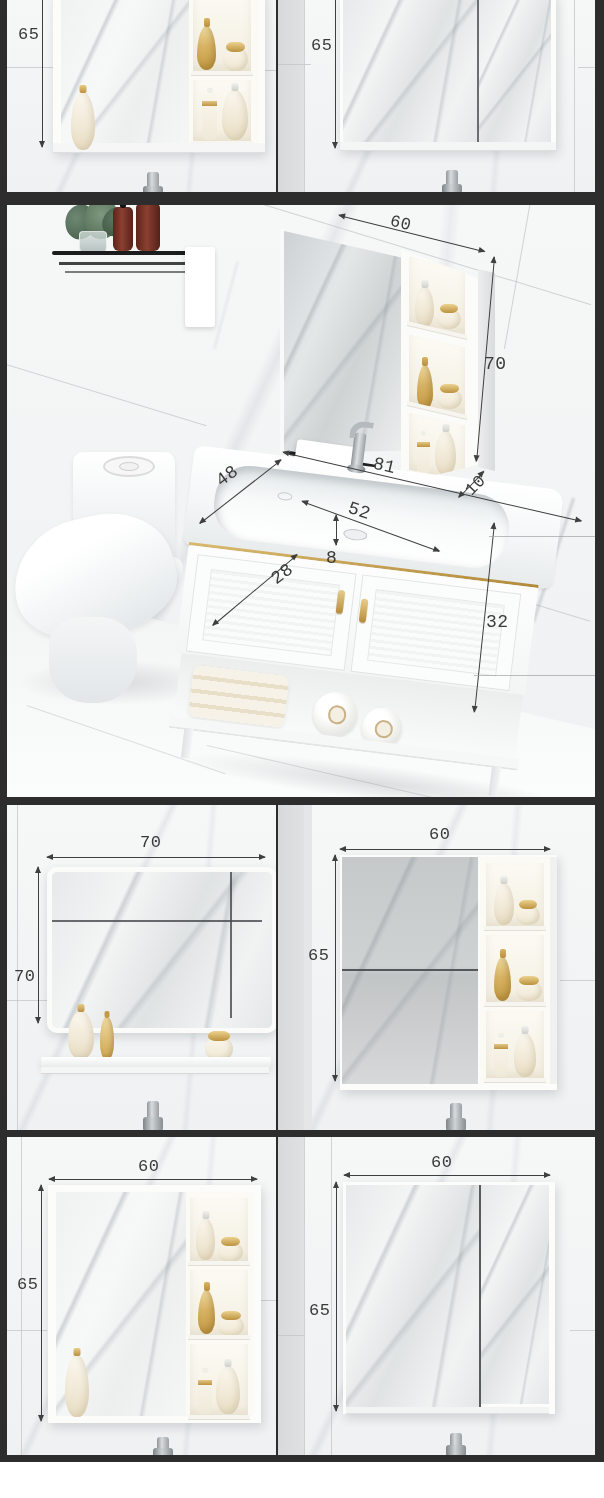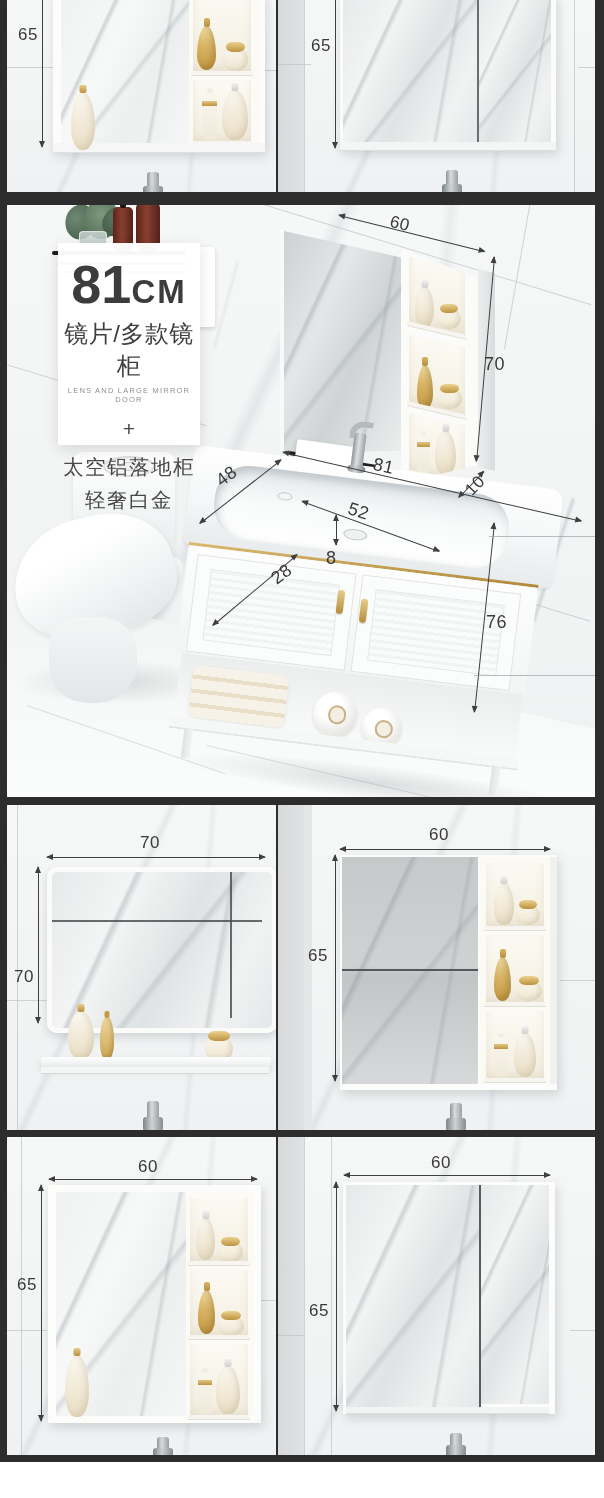--- a/index.html
+++ b/index.html
@@ -1,17 +1,17 @@
 <!DOCTYPE html>
 <html><head>
 <meta charset="utf-8">
 <style>
   html,body{margin:0;padding:0;background:#ffffff;}
   .canvas{position:relative;width:604px;height:1498px;overflow:hidden;
-          font-family:Liberation Sans, sans-serif;background:#ffffff;}
+          font-family:Liberation Mono, monospace;background:#ffffff;}
   .frame{position:absolute;left:0;top:0;width:604px;height:1462px;background:#2d2d2d;}
   .ab{position:absolute;}
   .ph{position:absolute;overflow:hidden;background:linear-gradient(180deg,#f6f7f7,#eff1f2);}
   .ph::before{content:"";position:absolute;inset:0;pointer-events:none;
     background:linear-gradient(115deg,transparent 38%,rgba(170,180,188,.22) 39.5%,transparent 41%),
                linear-gradient(95deg,transparent 68%,rgba(170,180,188,.16) 69.5%,transparent 71%);}
   
   .dla{position:absolute;background:#3f3f3f;}
   .dla.h{height:1px;}
   .dla.v{width:1px;}
@@ -229,32 +229,24 @@
     <div class="dim" style="left:366px;top:252px;transform:rotate(13deg);font-size:18px;">81</div>
     <div class="dla h" style="left:295px;top:296px;width:146px;transform:rotate(20deg);transform-origin:0 50%;"></div>
     <div class="dim" style="left:341px;top:297px;transform:rotate(18deg);font-size:18px;">52</div>
     <div class="dla v" style="left:329px;top:310px;height:30px;"></div>
     <div class="dim" style="left:319px;top:344px;font-size:18px;">8</div>
     <div class="dla h" style="left:206px;top:420px;width:110px;transform:rotate(-40deg);transform-origin:0 50%;"></div>
     <div class="dim" style="left:264px;top:360px;transform:rotate(-37deg);font-size:18px;">28</div>
     <div class="dla h" style="left:193px;top:318px;width:103px;transform:rotate(-38deg);transform-origin:0 50%;"></div>
     <div class="dim" style="left:209px;top:262px;transform:rotate(-36deg);font-size:18px;">48</div>
     <div class="dla v" style="left:487px;top:318px;height:190px;transform:rotate(6deg);transform-origin:0 0;"></div>
-    <div class="dim" style="left:479px;top:408px;font-size:18px;">76</div>
+    <div class="dim" style="left:479px;top:408px;font-size:18px;">32</div>
     <div class="hl" style="left:482px;top:331px;width:106px;"></div>
     <div class="hl" style="left:467px;top:470px;width:121px;"></div>
 
-    <div class="card ab" style="left:51px;top:38px;width:142px;height:202px;z-index:7;">
-      <div class="big"><span>81</span><span class="unit">CM</span></div>
-      <div class="cn1">镜片/多款镜柜</div>
-      <div class="en">LENS AND LARGE MIRROR DOOR</div>
-      <div class="plus">+</div>
-      <div class="cn2">太空铝落地柜</div>
-      <div class="cn3">轻奢白金</div>
-    </div>
   </div>
 
   <div class="ph" style="left:7px;top:805px;width:269px;height:325px;">
     <div class="tl v" style="left:10px;top:0;height:325px;"></div>
     <div class="tl h" style="left:0;top:195px;width:40px;"></div>
     <div class="tl h" style="left:258px;top:195px;width:11px;"></div>
     <div class="mir mirror-med" style="left:40px;top:62px;width:220px;height:156px;border:5px solid #fbfbfa;border-radius:10px;box-shadow:0 4px 10px rgba(60,70,75,.18);">
       <i class="b" style="left:0;top:48px;width:210px;height:1.5px;background:#45494b;opacity:.8;"></i>
       <i class="b" style="left:178px;top:0;width:1.5px;height:146px;background:#45494b;opacity:.8;"></i>
     </div>

